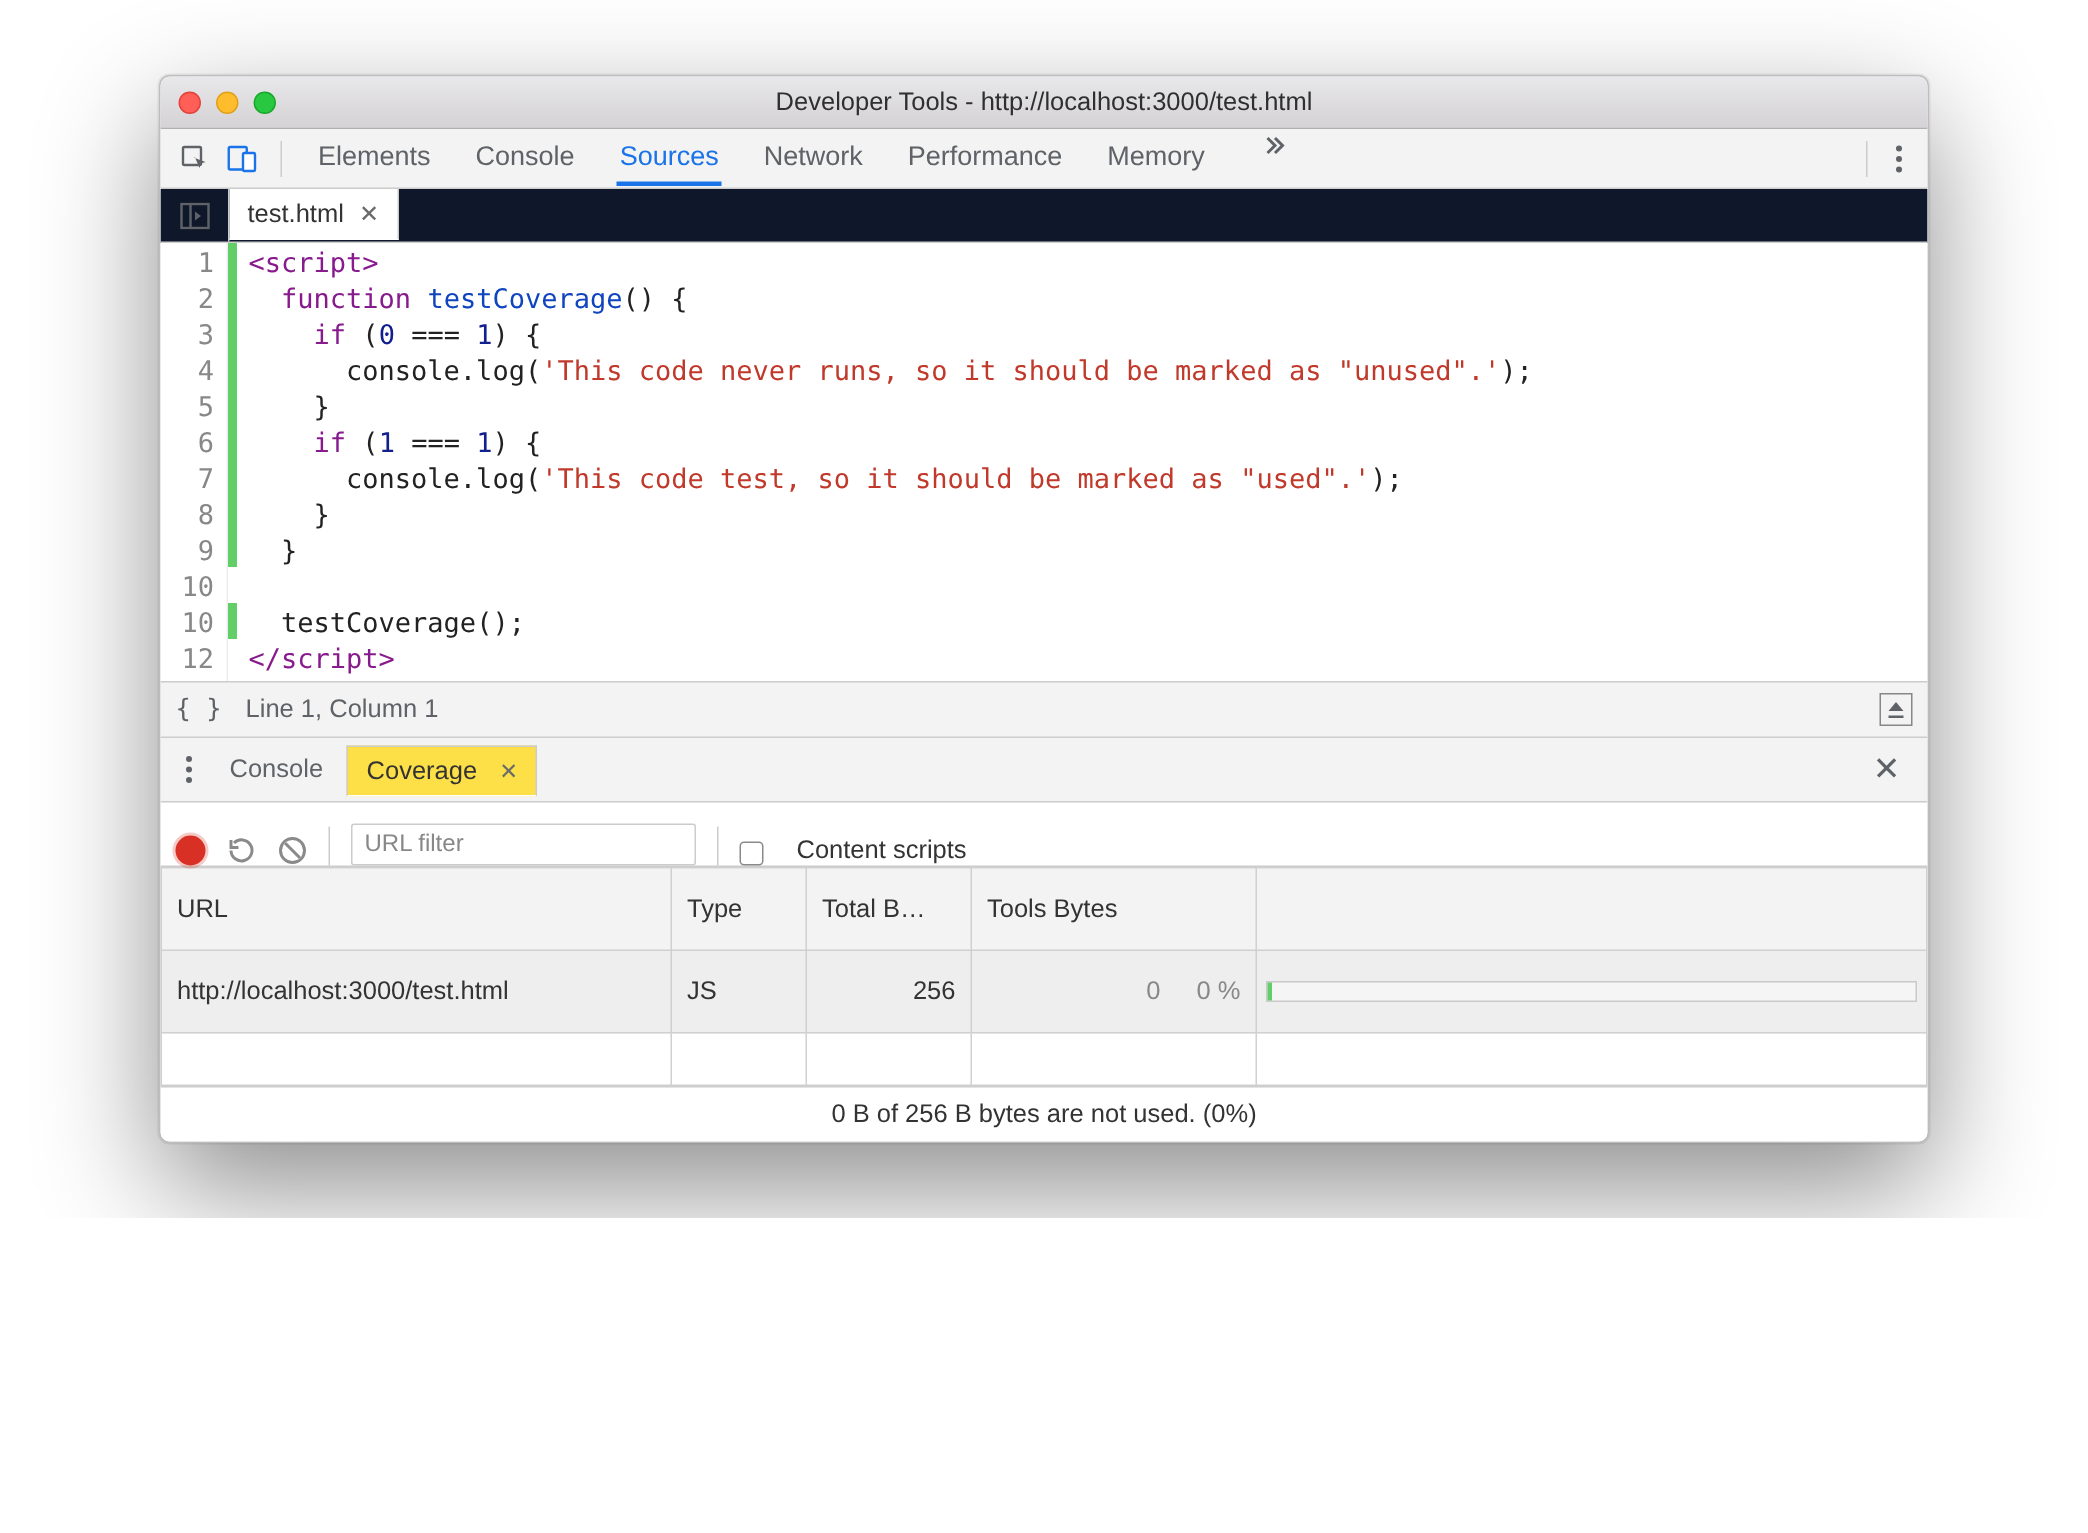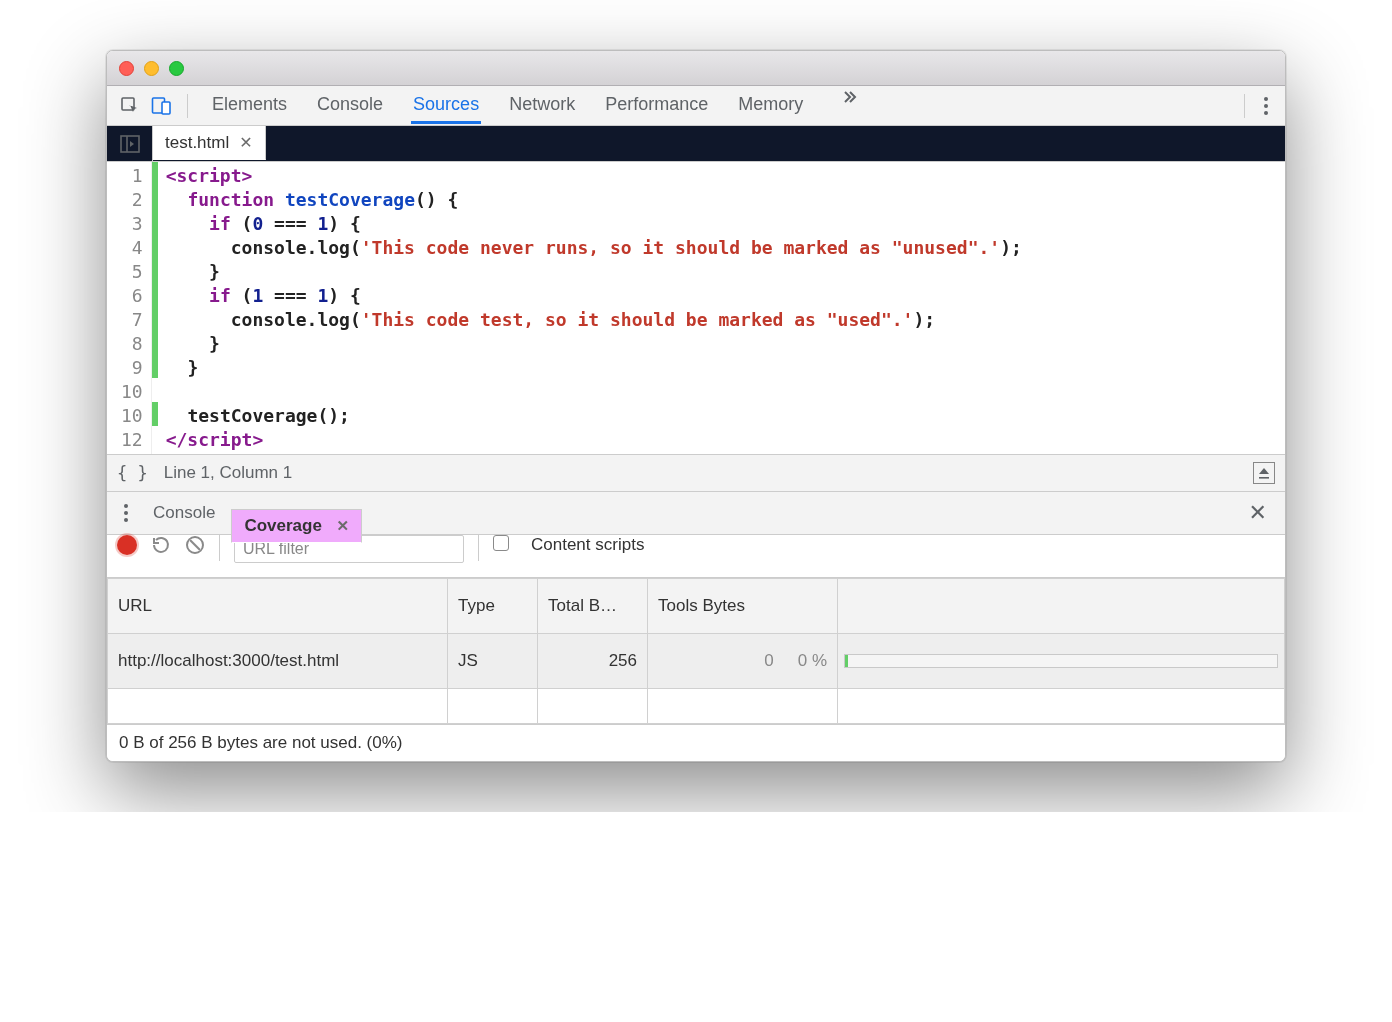--- a/index.html
+++ b/index.html
@@ -69,49 +69,49 @@
     border-bottom: 1px solid #fff;
   }
   .file-tab .close { font-size: 16px; color:#6b6b6b; }
 
   .editor { display:flex; background:#fff; font-family: Menlo, Consolas, monospace; font-size:18px; }
   .gutter { background:#fff; border-right:1px solid #eee; text-align:right; color:#888; padding: 2px 0; user-select:none;}
   .gutter div { padding: 0 8px 0 14px; line-height:24px; height:24px;}
   .marks { width:6px; }
   .marks div { height:24px; width:6px; }
   .mk-green { background:#63ce67; }
-  .code { padding: 2px 8px; font-weight: bold; }
+  .code { padding: 2px 8px; }
   .code pre { margin:0; line-height:24px; font-family: inherit; white-space: pre; font-size: 18px;}
   .tag { color:#871a8d;} .kw{color:#871a8d;} .fn{color:#1045bf;} .num{color:#12208f;} .str{color:#c0392b;} .plain{color:#222;}
 
   .status-row {
     height:38px; border-top:1px solid #ccc; border-bottom:1px solid #ccc;
     background:#f3f3f3;
     display:flex; align-items:center; padding:0 10px; font-size:17px; color:#5f6367;
   }
   .braces { font-family: Menlo, monospace; margin-right: 16px; }
   .collapse-icon { margin-left:auto; width:22px;height:22px;border:1px solid #878787;display:flex;align-items:center;justify-content:center;}
 
   .drawer-tabs {
     height:42px; background:#f3f3f3;
     display:flex; align-items:center; padding:0 8px; gap:4px;
   }
   .drawer-kebab { color:#5f6367; padding:0 8px;}
   .drawer-tab { font-size:17px;color:#5f6367;padding:6px 12px; }
   .drawer-tab.active {
-    background:#f0abfc; border:1px solid #ccc; border-bottom:1px solid #fff;
-    position:relative; top:13px; color:#333;font-weight:bold;
+    background:#fde047; border:1px solid #ccc; border-bottom:1px solid #fff;
+    position:relative; top:1px; color:#333;
   }
   .drawer-tab .close{ margin-left:10px;color:#6b6b6b; font-size:15px;}
   .drawer-close { margin-left:auto; color:#5f6367; font-size:22px; padding:0 10px;}
 
   .cov-toolbar {
     height:44px; border-top:1px solid #ccc; border-bottom:1px solid #ccc;
     background:#fff;
-    display:flex; align-items:flex-start; padding:0 10px; gap:14px;
+    display:flex; align-items:flex-end; padding:0 10px; gap:14px;
   }
   .rec-dot { width:20px;height:20px;border-radius:50%;background:#d93025; box-shadow:0 0 0 2px rgba(217,48,37,0.25);}
   .cov-icon { color:#8a8a8a; }
   .url-filter {
     border:1px solid #ccc; height:28px; width:230px; padding:0 8px; font-size:16px; color:#333;
     border-radius:2px;
   }
   .url-filter::placeholder{color:#888;}
   .cov-sep { width:1px; height:26px; background:#ccc;}
   .checkbox { width:16px;height:16px;border:1.5px solid #8a8a8a;border-radius:3px;display:inline-block;}
@@ -124,35 +124,36 @@
   table.cov th { background:#f3f3f3; font-weight:400; color:#333;}
   table.cov tr.datarow { background:#eeeeee; }
   .rt { text-align:right !important; }
   .unused-cell { display:flex; justify-content:flex-end; align-items:center; gap:24px; color:#888;}
   .bar-cell { padding:4px 6px !important;}
   .bar-bg {
     width:100%; height:14px; border:1px solid #c9c9c9; background:#f5f5f5; position:relative;
   }
   .bar-used { position:absolute; left:0; top:0; bottom:0; width:3px; background:#63ce67;}
   .cov-footer {
-    border-top:1px solid #ccc; padding:8px 12px; font-size:17px; color:#333; background:#fff;
+    border-top:1px solid #ccc; padding:8px 12px; font-size:17px; color:#333; background:#fff;text-align:center;
   }
   svg { display:block; }
 </style>
 </head>
 <body>
 
 <div class="window">
 
   <div class="titlebar">
     <div class="traffic">
       <div class="dot red"></div>
       <div class="dot yellow"></div>
       <div class="dot green"></div>
     </div>
+    <div class="title">Developer Tools - http://localhost:3000/test.html</div>
   </div>
 
   <div class="main-toolbar">
     <span class="tb-icon">
       <svg width="20" height="20" viewBox="0 0 20 20" fill="none" stroke="#5f6367" stroke-width="1.6">
         <rect x="2" y="2" width="12" height="12" rx="1"></rect>
           <path d="M9 9l8 3-3 1-1 3-3-7z" fill="#5f6367" stroke="none"></path>
       </svg>
     </span>
     <span class="tb-icon">

